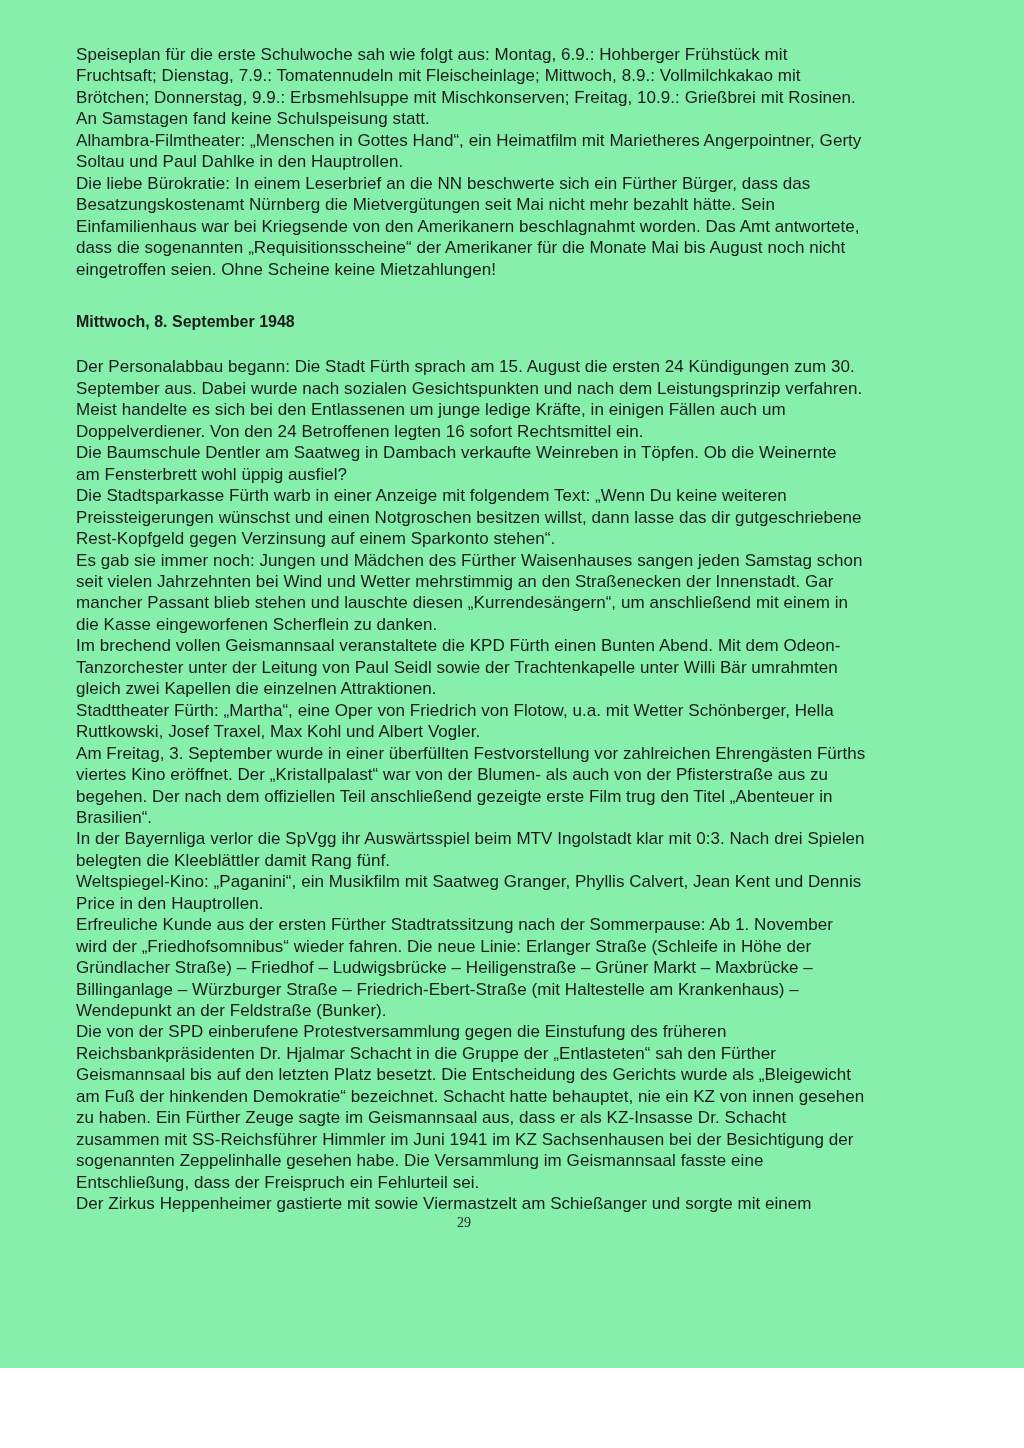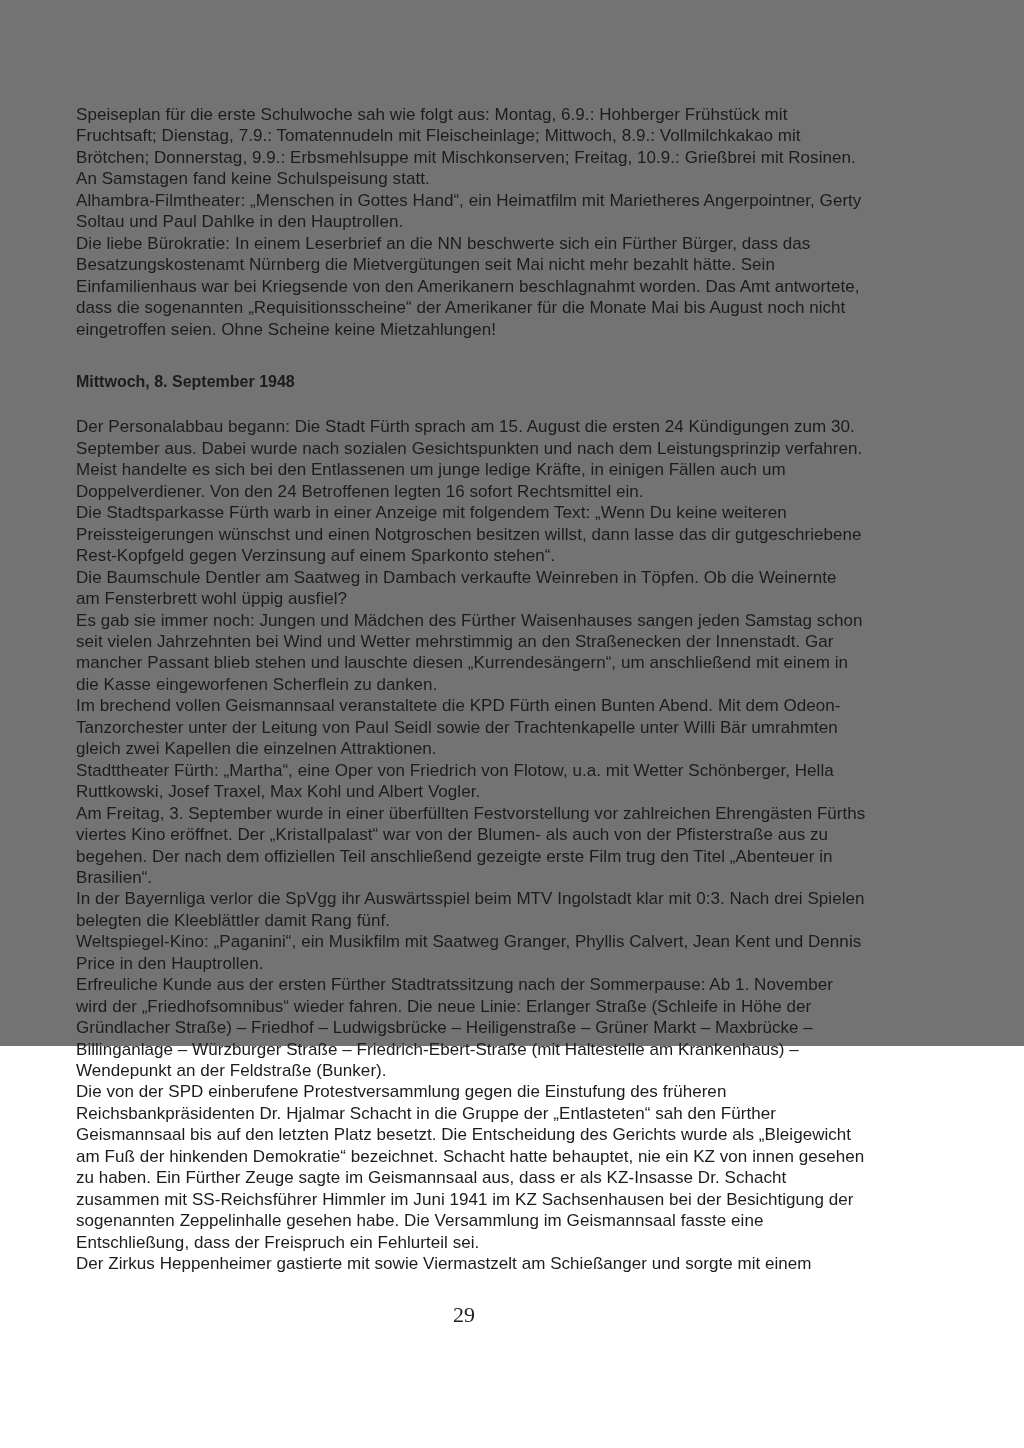--- a/index.html
+++ b/index.html
@@ -10,45 +10,44 @@
   body {
     width: 1024px;
     height: 1448px;
     font-family: "Liberation Sans", sans-serif;
     color: #1c1c1c;
     overflow: hidden;
   }
   .page {
     box-sizing: border-box;
     width: 1024px;
-    height: 1046px;
-    padding: 104px 76px 0 76px;
-    background: #737373;
+    height: 1368px;
+    padding: 44px 76px 0 76px;
+    background: #86efac;
   }
   .para {
     margin: 0;
     font-size: 17px;
     line-height: 21.45px;
     white-space: pre-line;
     letter-spacing: 0.05px;
   }
   .heading {
     margin: 31px 0 24px 0;
     font-size: 16px;
     line-height: 21.45px;
     font-weight: bold;
     white-space: pre-line;
   }
   .page-number {
-    margin-top: 27px;
     text-align: center;
     position: relative;
     left: -48px;
     font-family: "Liberation Serif", serif;
-    font-size: 22px;
+    font-size: 14px;
     color: #222222;
   }
 </style>
 </head>
 <body>
 
 <div class="page">
 
   <p class="para">Speiseplan für die erste Schulwoche sah wie folgt aus: Montag, 6.9.: Hohberger Frühstück mit
 Fruchtsaft; Dienstag, 7.9.: Tomatennudeln mit Fleischeinlage; Mittwoch, 8.9.: Vollmilchkakao mit
@@ -61,25 +60,25 @@
 Einfamilienhaus war bei Kriegsende von den Amerikanern beschlagnahmt worden. Das Amt antwortete,
 dass die sogenannten „Requisitionsscheine“ der Amerikaner für die Monate Mai bis August noch nicht
 eingetroffen seien. Ohne Scheine keine Mietzahlungen!</p>
 
   <h2 class="heading">Mittwoch, 8. September 1948</h2>
 
   <p class="para">Der Personalabbau begann: Die Stadt Fürth sprach am 15. August die ersten 24 Kündigungen zum 30.
 September aus. Dabei wurde nach sozialen Gesichtspunkten und nach dem Leistungsprinzip verfahren.
 Meist handelte es sich bei den Entlassenen um junge ledige Kräfte, in einigen Fällen auch um
 Doppelverdiener. Von den 24 Betroffenen legten 16 sofort Rechtsmittel ein.</p>
+  <p class="para">Die Baumschule Dentler am Saatweg in Dambach verkaufte Weinreben in Töpfen. Ob die Weinernte
+am Fensterbrett wohl üppig ausfiel?</p>
   <p class="para">Die Stadtsparkasse Fürth warb in einer Anzeige mit folgendem Text: „Wenn Du keine weiteren
 Preissteigerungen wünschst und einen Notgroschen besitzen willst, dann lasse das dir gutgeschriebene
 Rest-Kopfgeld gegen Verzinsung auf einem Sparkonto stehen“.</p>
-  <p class="para">Die Baumschule Dentler am Saatweg in Dambach verkaufte Weinreben in Töpfen. Ob die Weinernte
-am Fensterbrett wohl üppig ausfiel?</p>
   <p class="para">Es gab sie immer noch: Jungen und Mädchen des Fürther Waisenhauses sangen jeden Samstag schon
 seit vielen Jahrzehnten bei Wind und Wetter mehrstimmig an den Straßenecken der Innenstadt. Gar
 mancher Passant blieb stehen und lauschte diesen „Kurrendesängern“, um anschließend mit einem in
 die Kasse eingeworfenen Scherflein zu danken.</p>
   <p class="para">Im brechend vollen Geismannsaal veranstaltete die KPD Fürth einen Bunten Abend. Mit dem Odeon-
 Tanzorchester unter der Leitung von Paul Seidl sowie der Trachtenkapelle unter Willi Bär umrahmten
 gleich zwei Kapellen die einzelnen Attraktionen.</p>
   <p class="para">Stadttheater Fürth: „Martha“, eine Oper von Friedrich von Flotow, u.a. mit Wetter Schönberger, Hella
 Ruttkowski, Josef Traxel, Max Kohl und Albert Vogler.</p>
   <p class="para">Am Freitag, 3. September wurde in einer überfüllten Festvorstellung vor zahlreichen Ehrengästen Fürths

